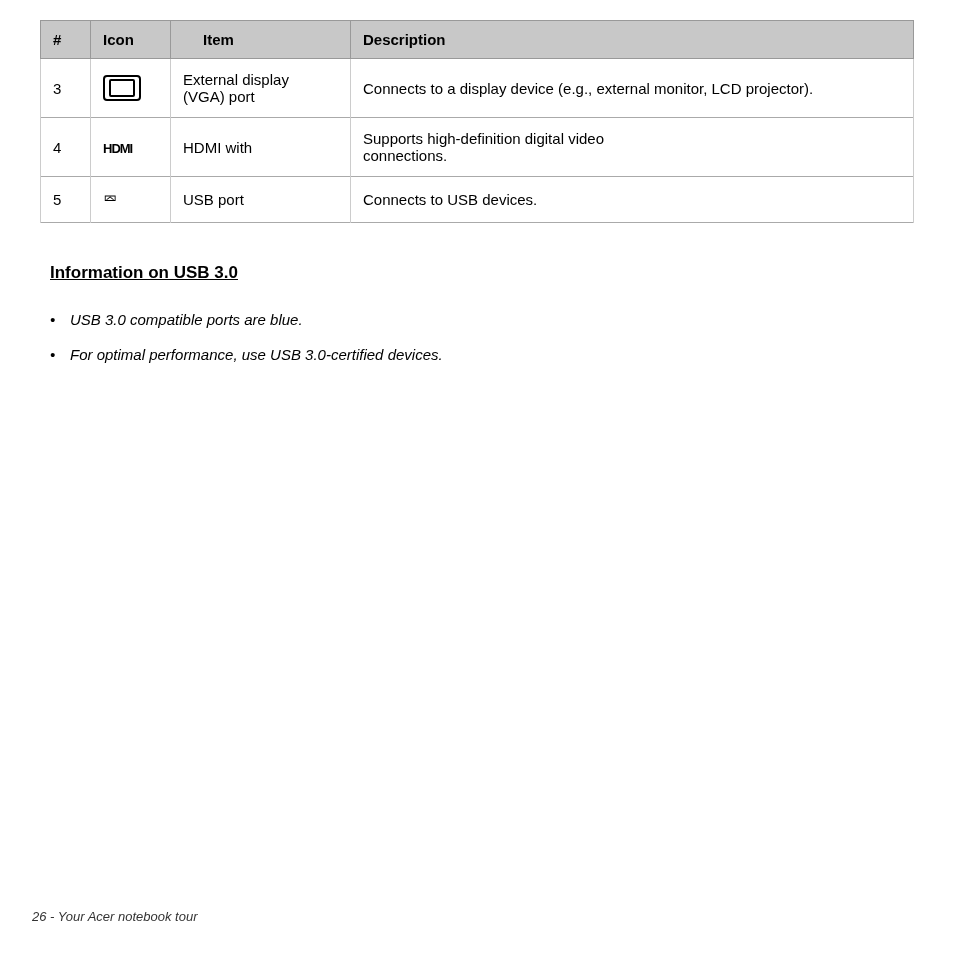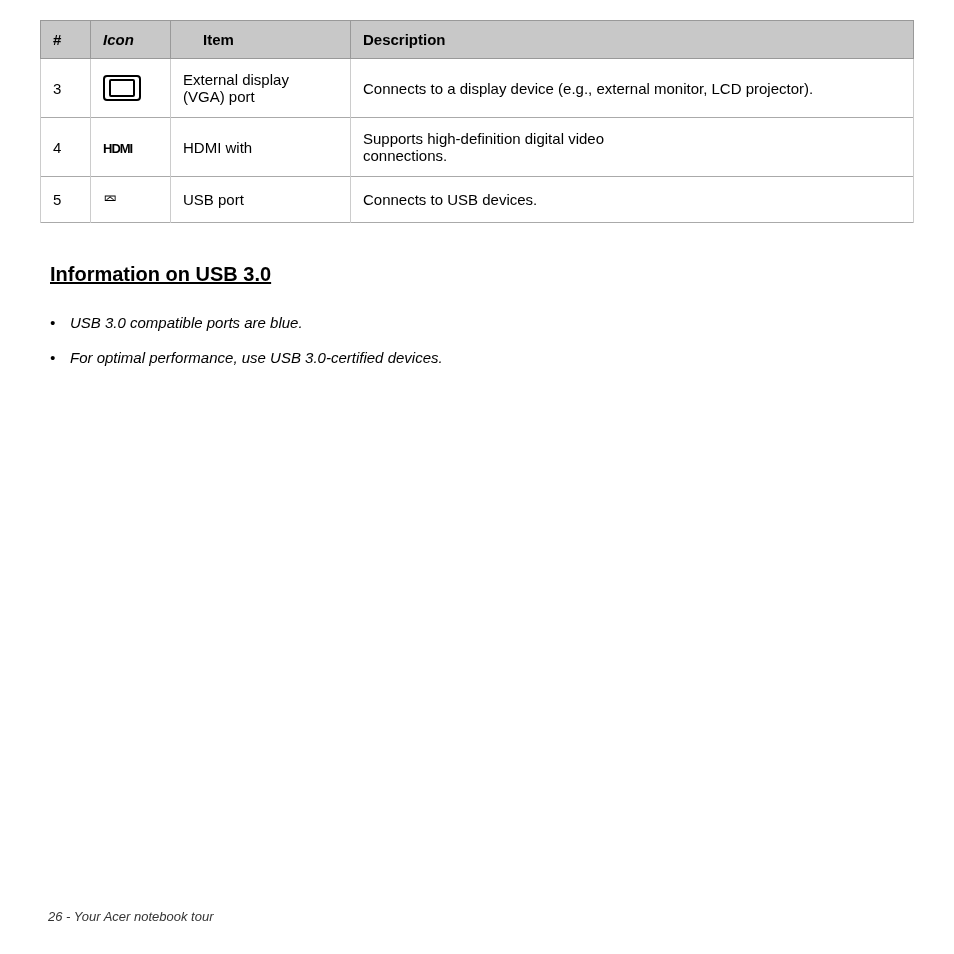--- a/index.html
+++ b/index.html
@@ -42,21 +42,21 @@
 
     tbody td {
       padding: 12px 12px;
       vertical-align: middle;
       border-left: 1px solid #ccc;
       border-right: 1px solid #ccc;
       font-size: 15px;
     }
 
     .col-hash { width: 50px; }
-    .col-icon { width: 80px; font-style: italic; }
+    .col-icon { width: 80px; }
     .col-item { width: 180px; padding-left: 32px; }
     .col-desc { width: auto; }
 
     .icon-vga {
       display: inline-block;
       width: 38px;
       height: 26px;
       border: 2px solid #000;
       border-radius: 4px;
       position: relative;
@@ -85,21 +85,21 @@
       white-space: nowrap;
     }
 
     .icon-usb {
       font-size: 18px;
       display: inline-block;
     }
 
     .section-title {
       font-weight: bold;
-      font-size: 20px;
+      font-size: 17px;
       text-decoration: underline;
       margin-bottom: 20px;
       margin-left: 10px;
     }
 
     .bullet-list {
       list-style: none;
       padding: 0;
       margin: 0 0 0 10px;
       font-style: italic;
@@ -116,21 +116,21 @@
       content: '•';
       position: absolute;
       left: 0;
       top: 6px;
       font-size: 15px;
     }
 
     .footer-text {
       position: absolute;
       bottom: 30px;
-      left: 48px;
+      left: 32px;
       font-size: 13px;
       font-style: italic;
       color: #333;
     }
   </style>
 </head>
 <body>
 
 <table>
   <thead>

